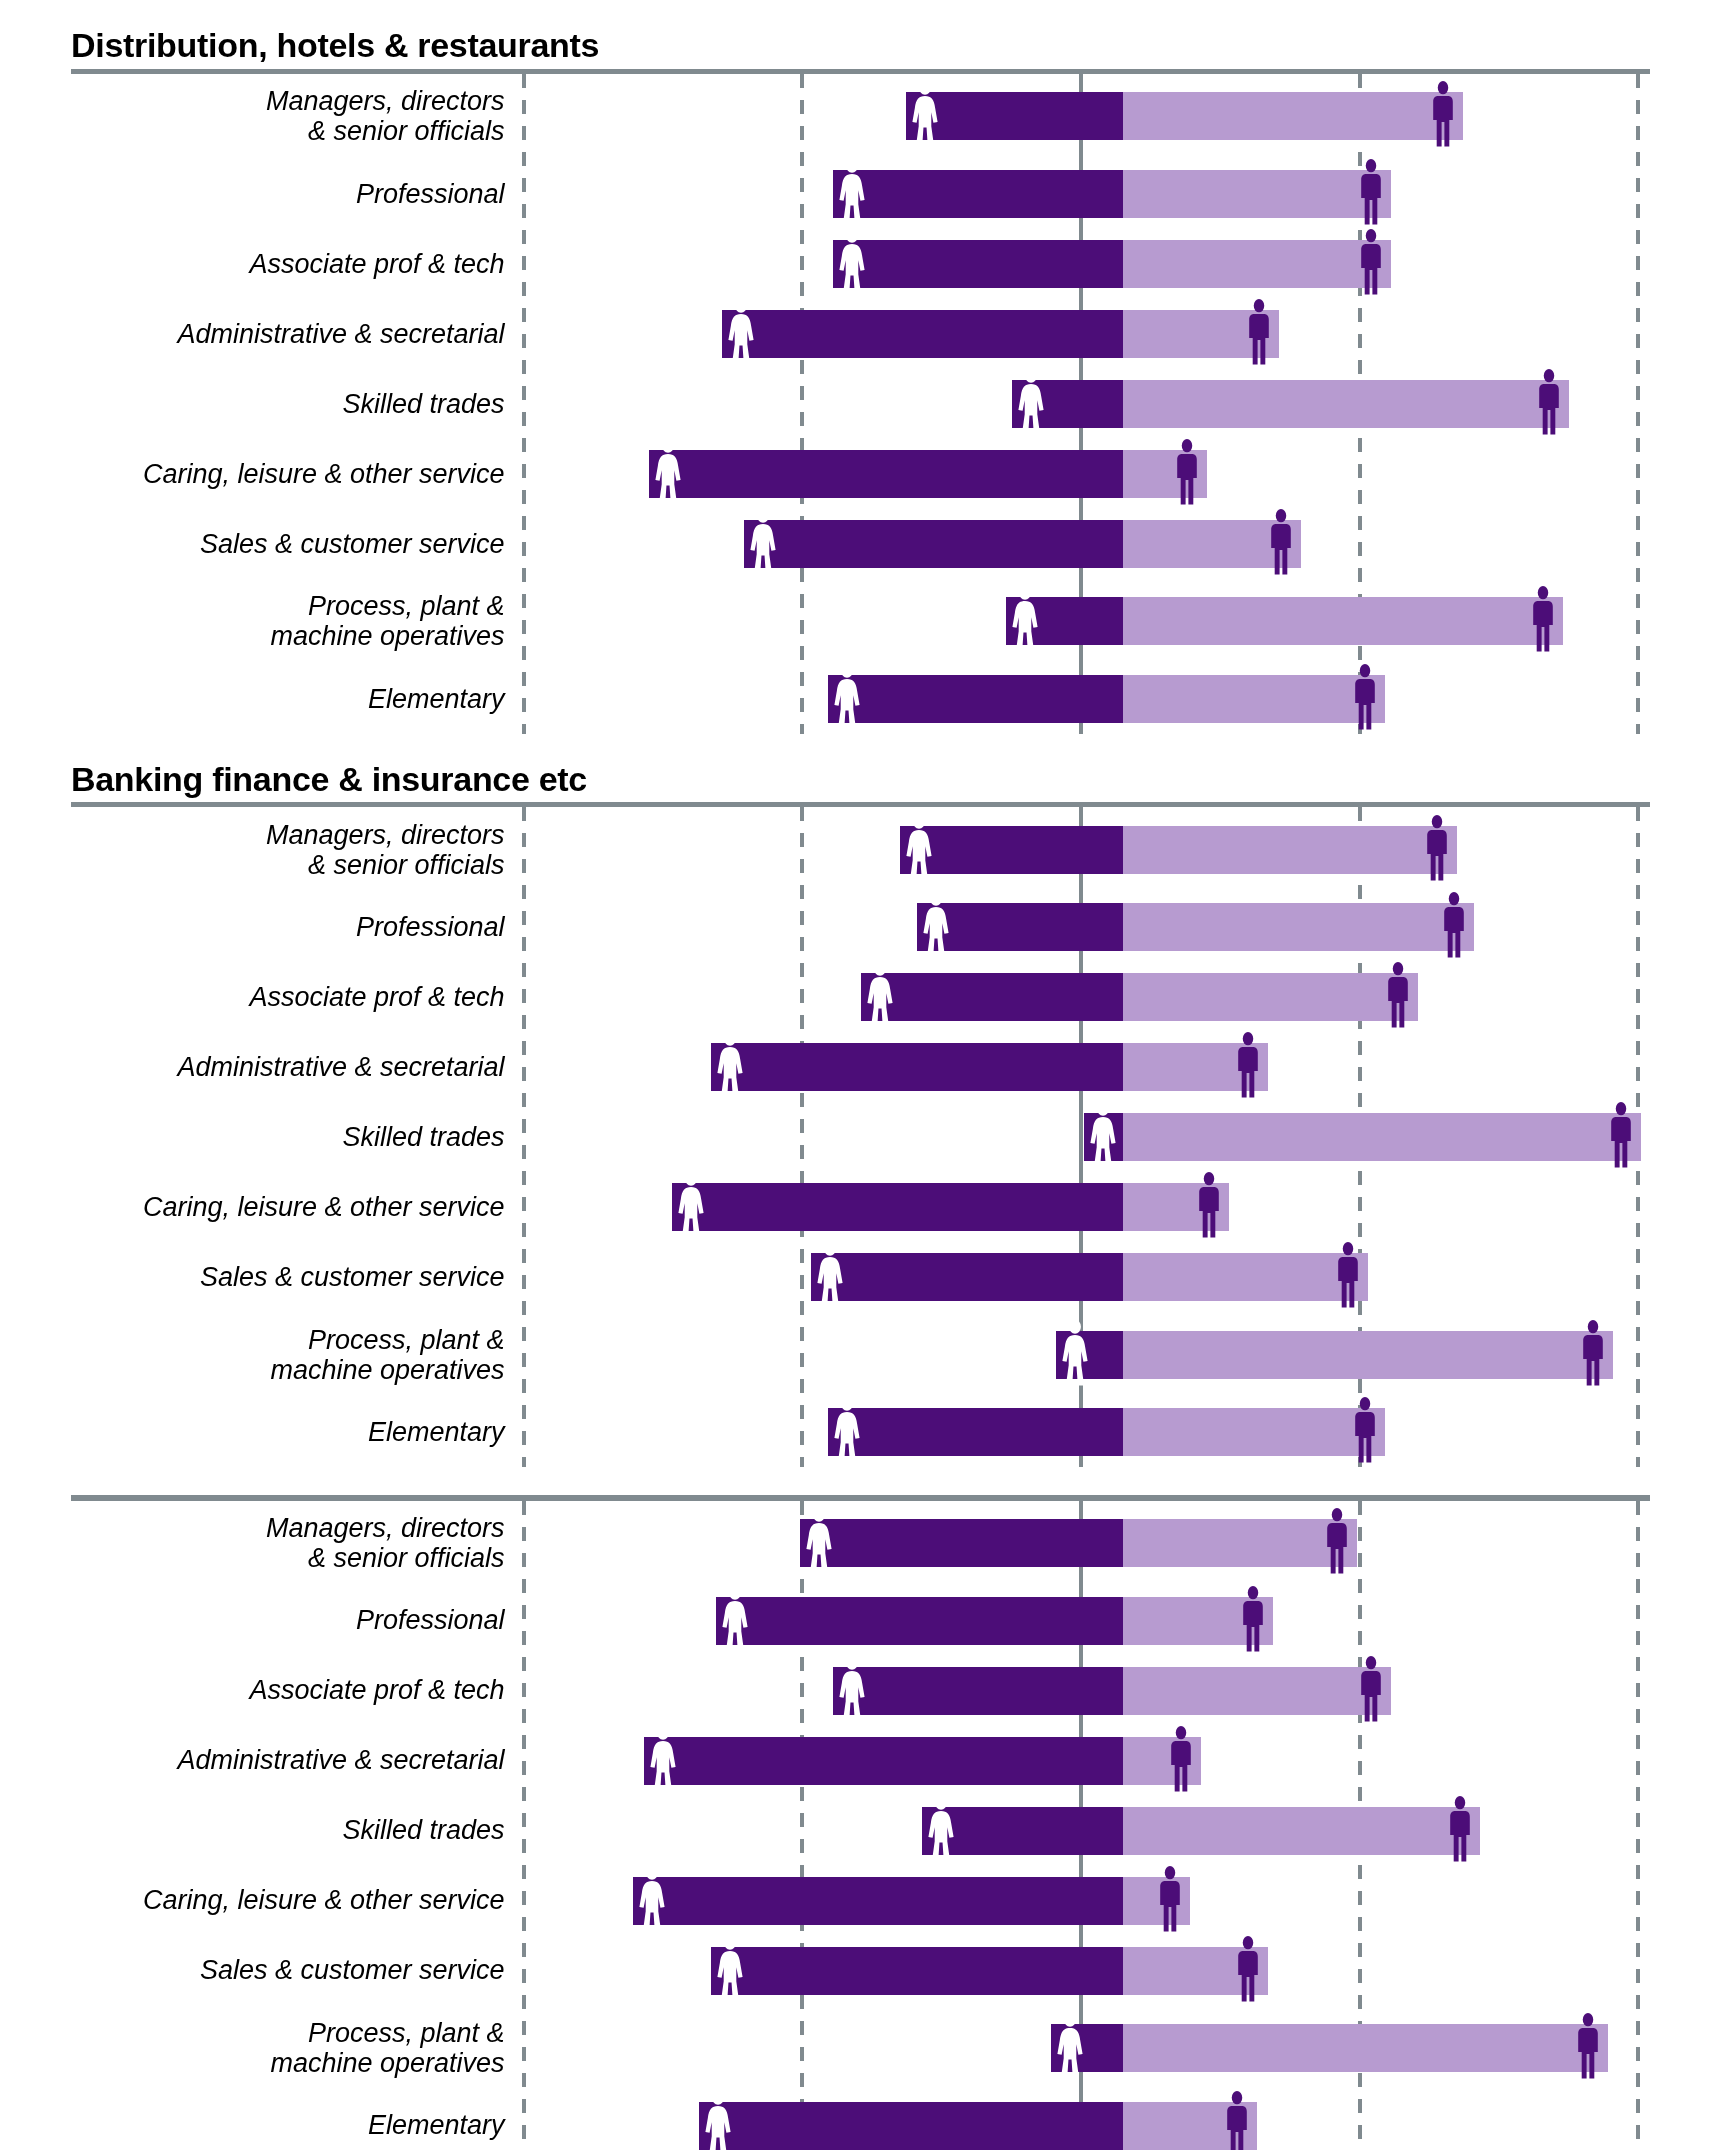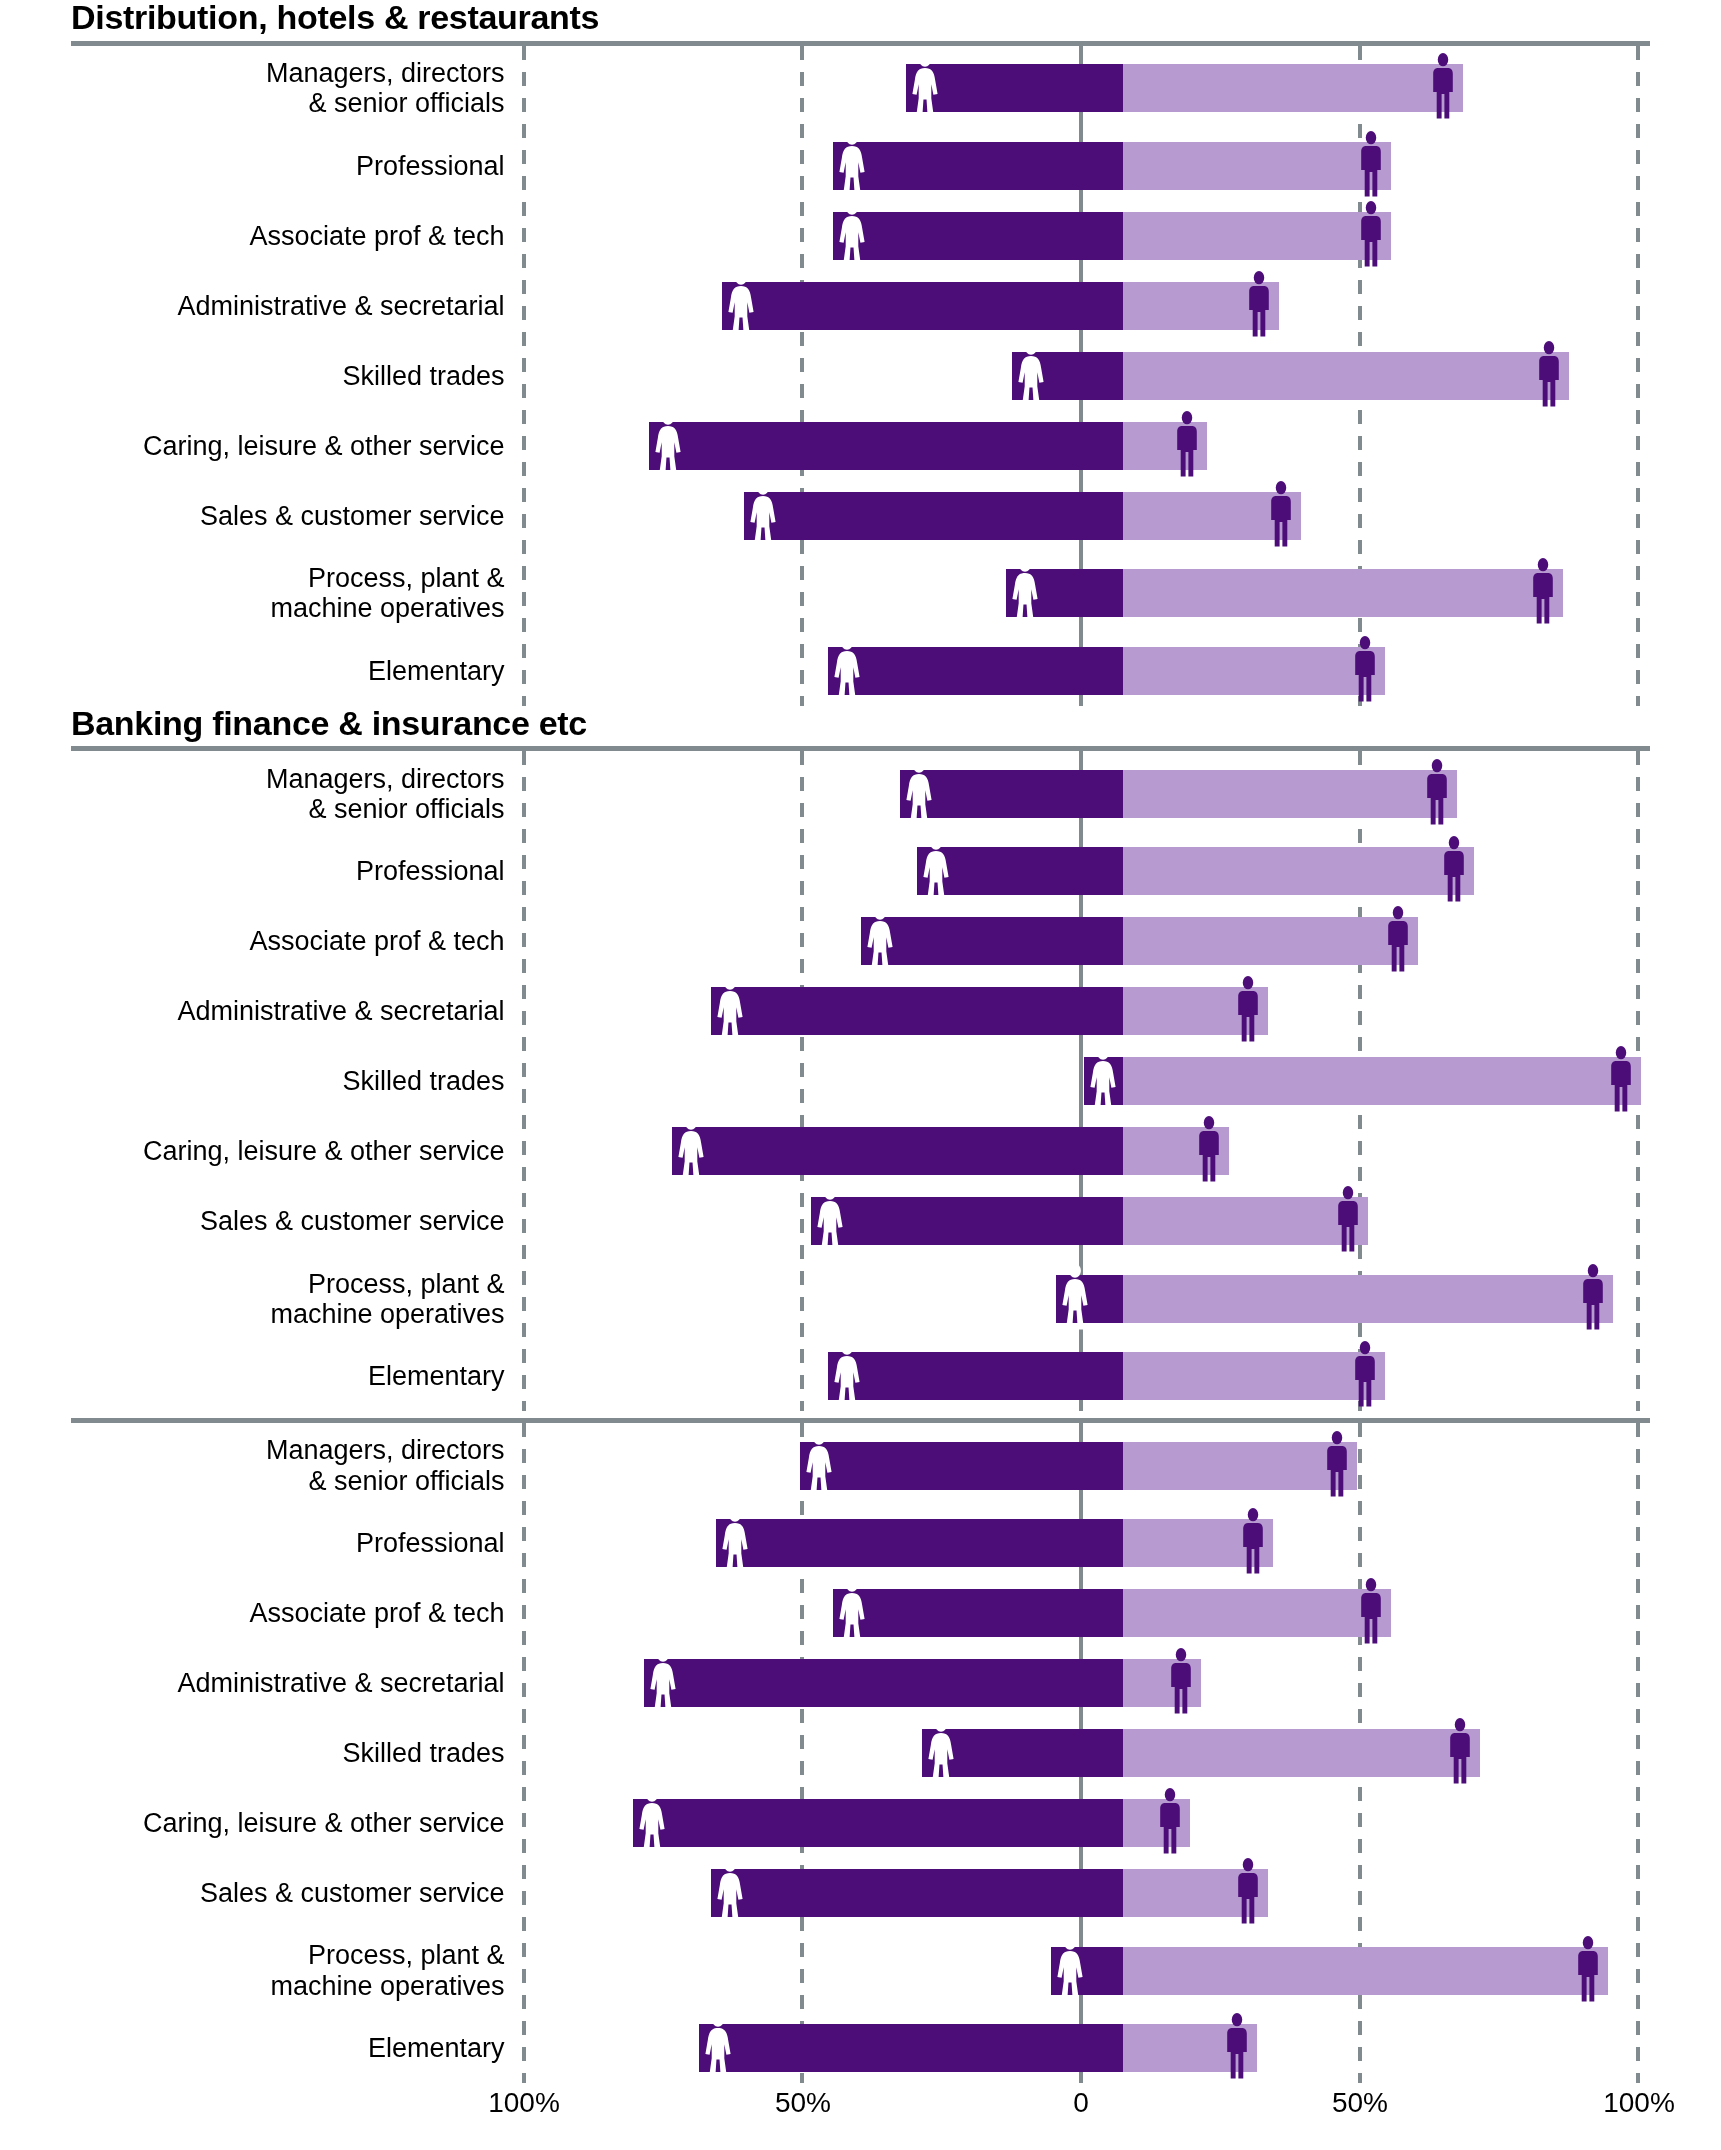--- a/index.html
+++ b/index.html
@@ -10,21 +10,21 @@
   }
   #page {
     width: 1721px;
     height: 2151px;
     position: relative;
     background: #ffffff;
     overflow: hidden;
   }
 
   
-  .panel { position: relative; width: 1721px; }
+  .panel { position: relative; width: 1721px; margin-top: 28px; }
   .panel-title {
     font-size: 34px;
     font-weight: bold;
     color: #000000;
     padding-left: 71px;
     letter-spacing: -0.3px;
     line-height: 1.0;
     white-space: nowrap;
   }
   .panel-rule {
@@ -52,21 +52,21 @@
     background-size: 3.9px 26px;
   }
   .zeroline {
     position: absolute;
     top: 0; bottom: 0;
     width: 3.9px;
     margin-left: -1.9px;
     background: #808a8f;
   }
 
-  .rows { position: relative; }
+  .rows { position: relative; font-style: italic; }
   .row {
     position: relative;
     display: flex;
     align-items: center;
   }
   .row-label {
     width: 524px;
     flex: 0 0 524px;
     text-align: right;
     padding-right: 19.4px;

